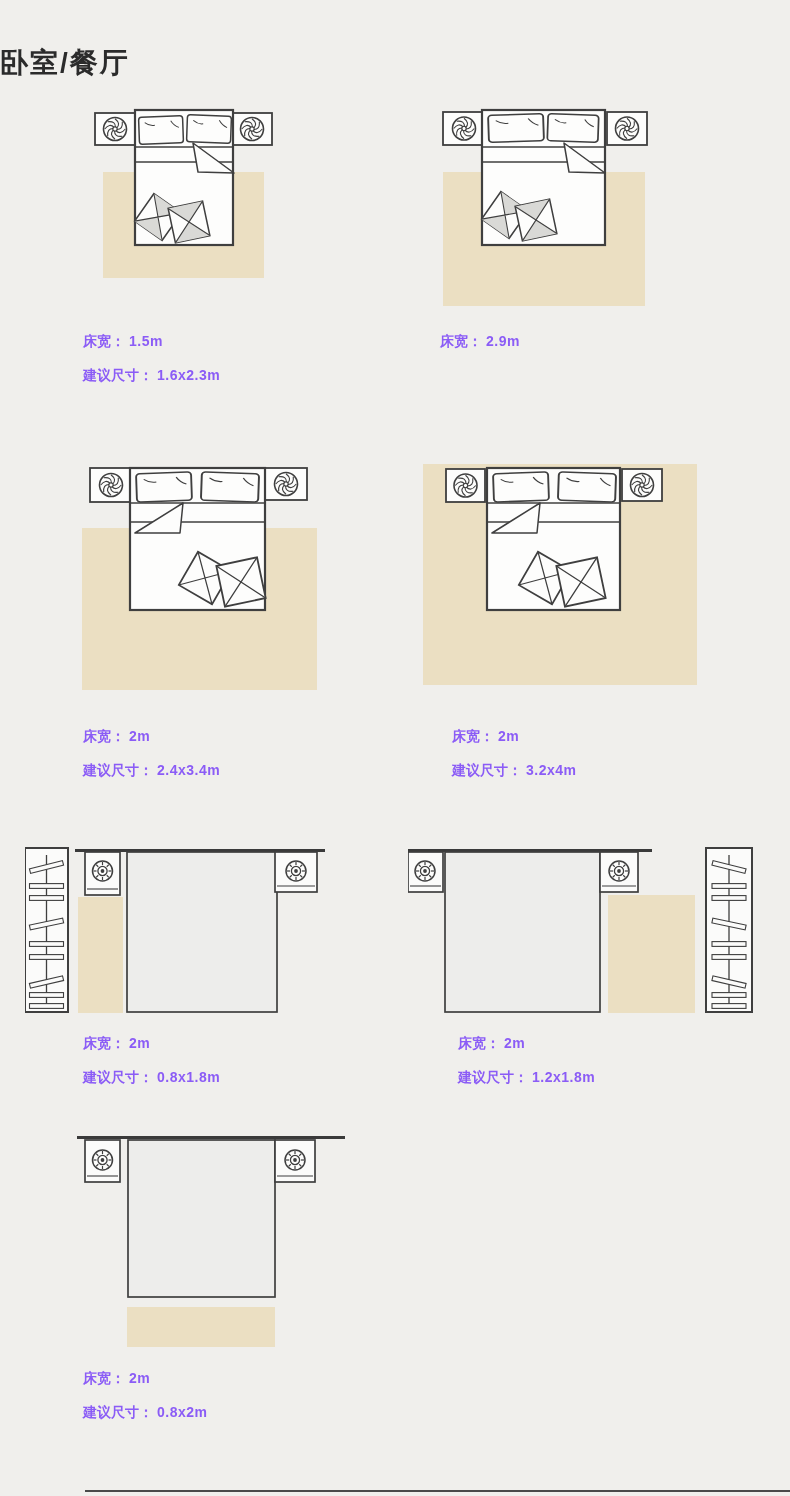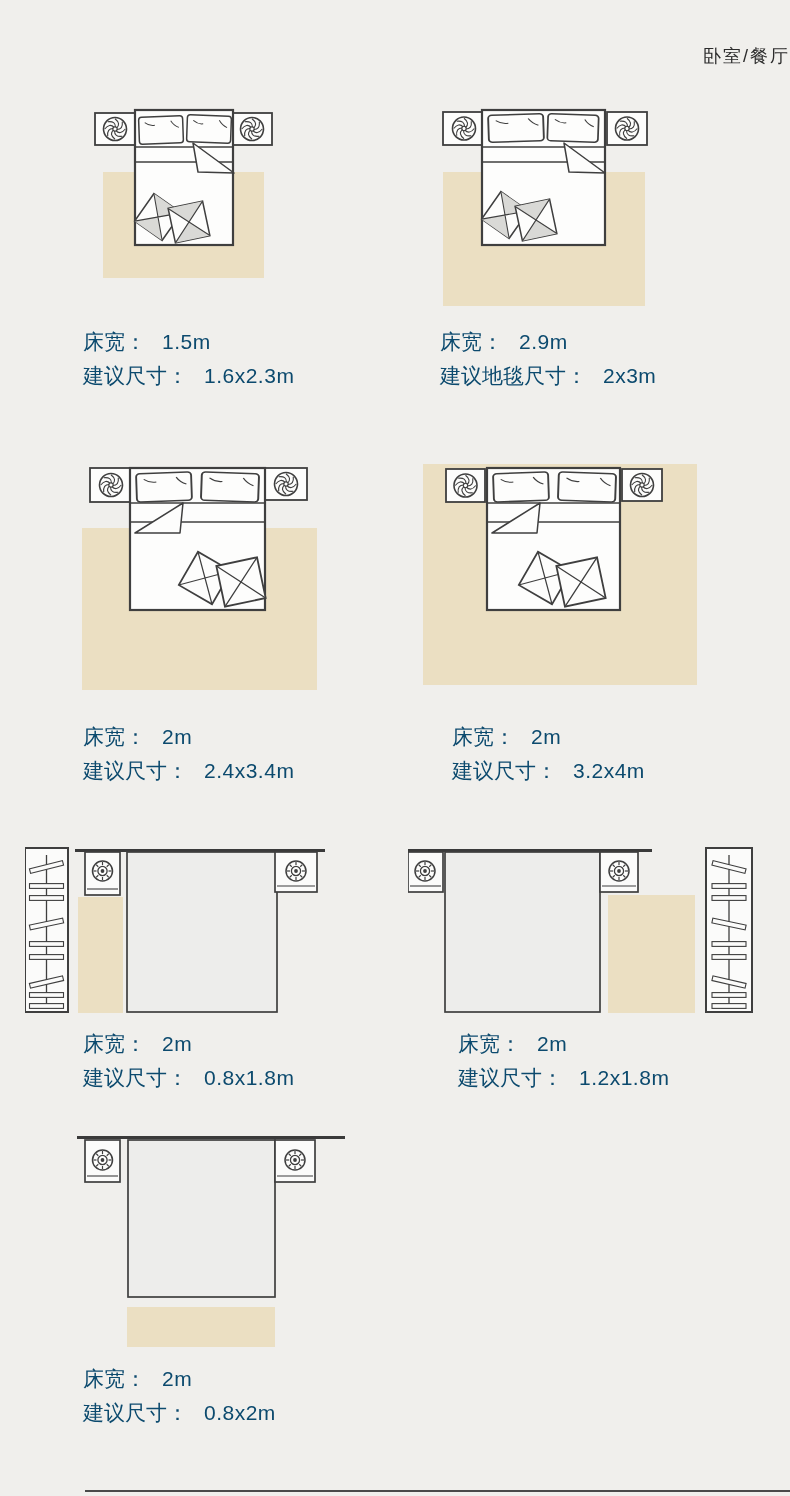--- a/index.html
+++ b/index.html
@@ -1,27 +1,27 @@
 <!DOCTYPE html>
 <html><head>
 <meta charset="utf-8">
 <style>
   html,body{margin:0;padding:0;background:#e7e6e4;}
   .page{
     position:relative;width:790px;height:1496px;background:#f0efec;
     font-family:"Liberation Sans","DejaVu Sans",sans-serif;overflow:hidden;
   }
   .title{
-    position:absolute;top:44px;left:0;width:100%;text-align:right;
-    font-size:18px;color:#2b2b2b;font-weight:400;letter-spacing:2px;
+    position:absolute;top:44px;left:0;width:100%;text-align:left;
+    font-size:28px;color:#2b2b2b;font-weight:700;letter-spacing:2px;
   }
   .fig{position:absolute;}
-  .caption{position:absolute;font-size:21px;color:#0c4a6e;font-weight:400;}
+  .caption{position:absolute;font-size:14px;color:#8b5cf6;font-weight:700;}
   .cap-line{display:flex;align-items:baseline;line-height:27px;margin-bottom:7px;white-space:nowrap;}
-  .cap-val{margin-left:16px;letter-spacing:.5px;}
+  .cap-val{margin-left:4px;letter-spacing:.5px;}
   .bottom-rule{position:absolute;left:85px;top:1490px;width:705px;height:2px;background:#4a4a4a;}
 </style>
 </head>
 <body>
 
 <div class="page">
 
   <svg width="0" height="0" style="position:absolute" aria-hidden="true">
     <defs>
       <g id="lamp-spiral">
@@ -211,24 +211,20 @@
         <span>建议尺寸：</span>
         <span class="cap-val">1.6x2.3m</span>
       </div>
   </div>
 
   <div class="caption" style="left:440px;top:328px">
     <div class="cap-line">
         <span>床宽：</span>
         <span class="cap-val">2.9m</span>
       </div>
-    <div class="cap-line">
-        <span>建议地毯尺寸：</span>
-        <span class="cap-val">2x3m</span>
-      </div>
   </div>
 
   <div class="caption" style="left:83px;top:723px">
     <div class="cap-line">
         <span>床宽：</span>
         <span class="cap-val">2m</span>
       </div>
     <div class="cap-line">
         <span>建议尺寸：</span>
         <span class="cap-val">2.4x3.4m</span>

